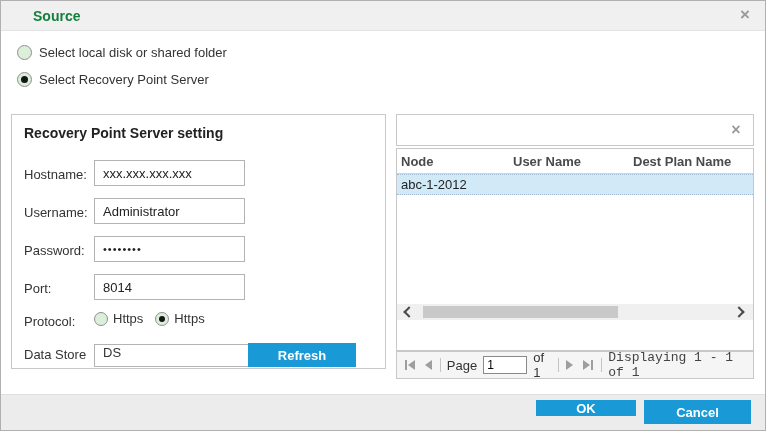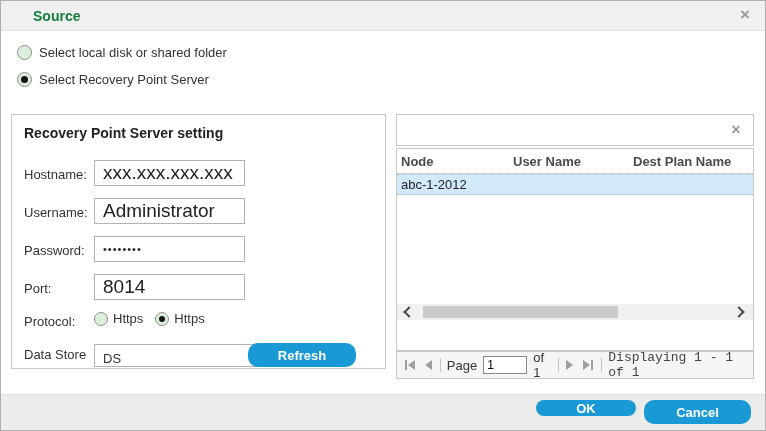--- a/index.html
+++ b/index.html
@@ -27,36 +27,36 @@
   .radio .dot { width:7px; height:7px; border-radius:50%; background:#151515; display:none; }
   .radio.selected .dot { display:block; }
 
   
   .form-panel { position:absolute; left:10px; top:113px; width:375px; height:255px;
                 background:#fff; border:1px solid #c8c8c8; }
   .form-heading { position:absolute; left:12px; top:10px; font-weight:bold;
                   font-size:14px; color:#222; }
   .f-label { position:absolute; left:12px; color:#333; }
   .f-input { position:absolute; left:82px; width:151px; height:26px;
-             border:1px solid #b3b3b3; padding:0 8px; font-size:19px;
+             border:1px solid #b3b3b3; padding:0 8px; font-size:13px;
              font-family:"Liberation Sans", sans-serif; color:#222; background:#fff; }
   .proto-radios { position:absolute; left:82px; top:196px; display:flex;
                   align-items:center; gap:12px; }
   .proto-opt { display:flex; align-items:center; gap:5px; cursor:pointer; }
 
   .dropdown { position:absolute; left:82px; top:229px; width:177px; height:23px;
               border:1px solid #b3b3b3; background:#fff; display:flex;
-              align-items:flex-end; cursor:pointer; }
+              align-items:flex-start; cursor:pointer; }
   .dropdown .dd-text { padding-left:8px; flex:1; }
   .dd-arrow { width:0; height:0; border-left:5px solid transparent;
               border-right:5px solid transparent; border-top:6px solid #7a7a7a;
               margin-right:8px; }
 
   .btn { background:#1999d6; color:#fff; font-weight:bold; font-size:13px;
-         border:none; border-radius:10px; cursor:pointer; text-align:center;
+         border:none; border-radius:0; cursor:pointer; text-align:center;
          font-family:"Liberation Sans", sans-serif; }
   .refresh-btn { position:absolute; left:236px; top:228px; width:108px; height:24px; }
 
   
   .list-header { position:absolute; left:395px; top:113px; width:358px; height:32px;
                  background:#fff; border:1px solid #c8c8c8; }
   .list-close { position:absolute; right:8px; top:6px; width:18px; height:18px;
                 color:#9a9a9a; font-size:16px; font-weight:bold; text-align:center;
                 line-height:18px; cursor:pointer; }
 

